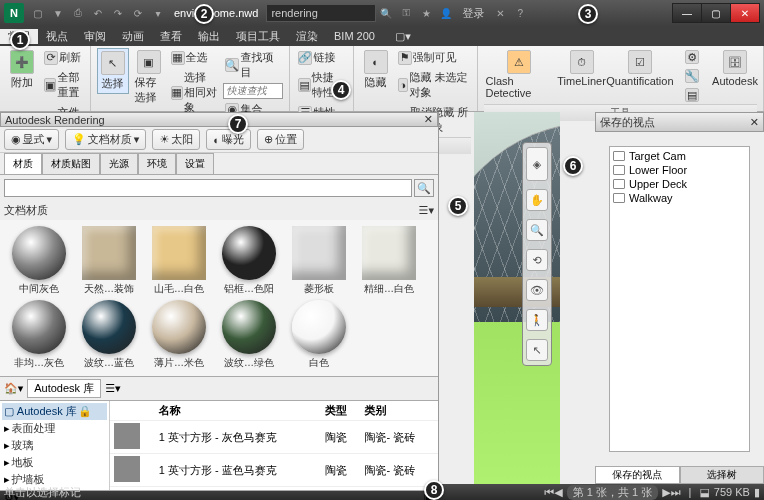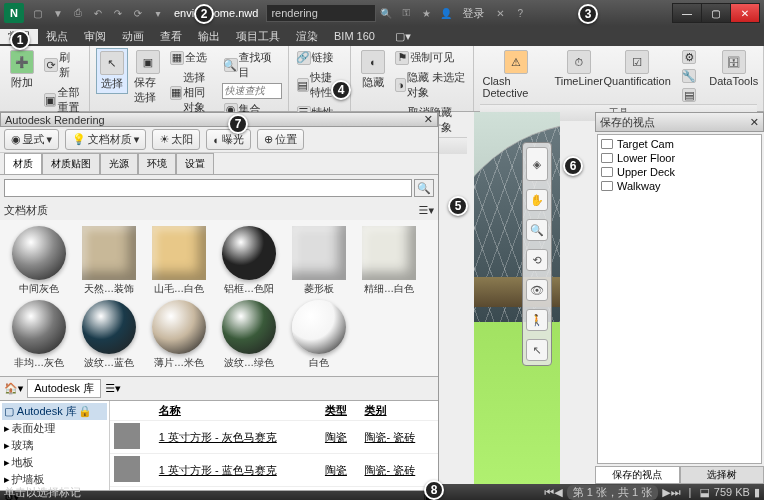--- a/index.html
+++ b/index.html
@@ -42,31 +42,31 @@
 .mat { width:70px; display:flex; flex-direction:column; align-items:center; gap:2px; padding:2px; }
 .sphere { width:54px; height:54px; border-radius:50%; background:radial-gradient(circle at 35% 30%, #fff, var(--c) 45%, #222 95%); box-shadow:0 2px 4px rgba(0,0,0,.3); }
 .cube { width:54px; height:54px; background:var(--c); box-shadow:inset -8px -8px 12px rgba(0,0,0,.3), inset 4px 4px 8px rgba(255,255,255,.4); }
 .mat span { font-size:10px; color:#333; white-space:nowrap; overflow:hidden; max-width:66px; text-overflow:ellipsis; }
 .libhdr { display:flex; align-items:center; padding:2px 4px; border-top:1px solid #aaa; border-bottom:1px solid #aaa; background:#eee; }
 .libbody { display:flex; height:90px; }
 .libtree { width:110px; border-right:1px solid #ccc; background:#fff; font-size:10px; padding:2px; overflow:hidden; }
 .libtree .node { padding:1px 2px; display:flex; align-items:center; gap:2px; }
 .libtree .node.sel { background:#cde; }
 .liblist { flex:1; background:#fff; overflow:hidden; font-size:10px; }
-.liblist table { width:100%; border-collapse:collapse;text-decoration:underline; }
+.liblist table { width:100%; border-collapse:collapse; }
 .liblist th, .liblist td { text-align:left; padding:2px 4px; border-bottom:1px solid #eee; }
 .swatch { width:26px; height:26px; background:#888; display:inline-block; }
 .viewport { flex:1; position:relative; background:linear-gradient(#d0e0d8 0%, #a8b8b0 50%, #a0e060 50%, #b0f070 100%); overflow:hidden; }
 .dome { position:absolute; top:10px; left:-40px; width:320px; height:200px; border-radius:50% 50% 0 0 / 80% 80% 0 0; background:linear-gradient(#6a7a80,#3a4a50); border-top:1px solid #aaa; overflow:hidden; }
 .dome::before { content:""; position:absolute; inset:0; background:repeating-linear-gradient(70deg, rgba(255,255,255,.25) 0 1px, transparent 1px 14px), repeating-linear-gradient(-70deg, rgba(255,255,255,.25) 0 1px, transparent 1px 14px); }
 .base { position:absolute; top:165px; left:-40px; width:320px; height:30px; background:linear-gradient(#8a7a50,#5a4a30); }
 .navbar { position:absolute; right:8px; top:30px; width:30px; background:rgba(230,230,230,.85); border:1px solid #888; border-radius:4px; display:flex; flex-direction:column; align-items:center; padding:4px 0; gap:8px; }
 .navbar .nb { width:22px; height:22px; border:1px solid #aaa; border-radius:3px; background:#f5f5f5; display:flex; align-items:center; justify-content:center; font-size:11px; color:#555; }
 .rightpanel { width:169px; background:#eee; display:flex; flex-direction:column; }
-.vplist { flex:1; background:#fff; border:1px solid #aaa; margin:2px; padding:2px; font-size:10px; }
+.vplist { flex:1; background:#fff; border:1px solid #aaa; margin:14px; padding:2px; font-size:10px; }
 .vplist .vp { display:flex; align-items:center; gap:4px; padding:1px; }
 .vpic { width:12px; height:10px; border:1px solid #888; border-radius:1px; display:inline-block; }
 .rtabs { display:flex; height:18px; }
 .rtab { flex:1; border:1px solid #aaa; background:#ddd; font-size:10px; display:flex; align-items:center; justify-content:center; }
 .rtab.active { background:#fff; }
 .status { height:16px; background:linear-gradient(#4a4a4a,#2a2a2a); color:#ccc; display:flex; align-items:center; padding:0 4px; font-size:10px; }
 .status .grow { flex:1; }
 .status .pager { background:#555; padding:0 6px; margin:0 4px; border-radius:6px; }
 .callout { position:absolute; width:20px; height:20px; background:#222; color:#fff; border:2px solid #fff; border-radius:50%; display:flex; align-items:center; justify-content:center; font-weight:bold; font-size:12px; box-shadow:0 1px 3px rgba(0,0,0,.5); z-index:100; }
 .combo { background:#fff; border:1px solid #999; padding:0 2px; font-size:10px; color:#777; }
@@ -102,21 +102,21 @@
 
 <div class="menubar">
   <span class="active">常用</span>
   <span>视点</span>
   <span>审阅</span>
   <span>动画</span>
   <span>查看</span>
   <span>输出</span>
   <span>项目工具</span>
   <span>渲染</span>
-  <span>BIM 160</span>
+  <span>BIM 200</span>
   <span style="margin-left:4px">▢▾</span>
 </div>
 
 <div class="ribbon">
   <div class="rgroup">
     <div class="btns">
       <div class="rbtn">
           <div class="ic" style="background:#8c8">➕</div>
           <span>附加</span>
         </div>
@@ -239,21 +239,21 @@
           </div>
         <div class="rbtn sm">
             <div class="ic">🔧</div>
           </div>
         <div class="rbtn sm">
             <div class="ic">▤</div>
           </div>
       </div>
       <div class="rbtn">
           <div class="ic">🗄</div>
-          <span>DataTools</span>
+          <span>Autodesk</span>
         </div>
     </div>
     <div class="rlabel">工具</div>
   </div>
 </div>
 
 <div class="body">
 
   <div class="leftpanel">
     <div class="panelhdr">

